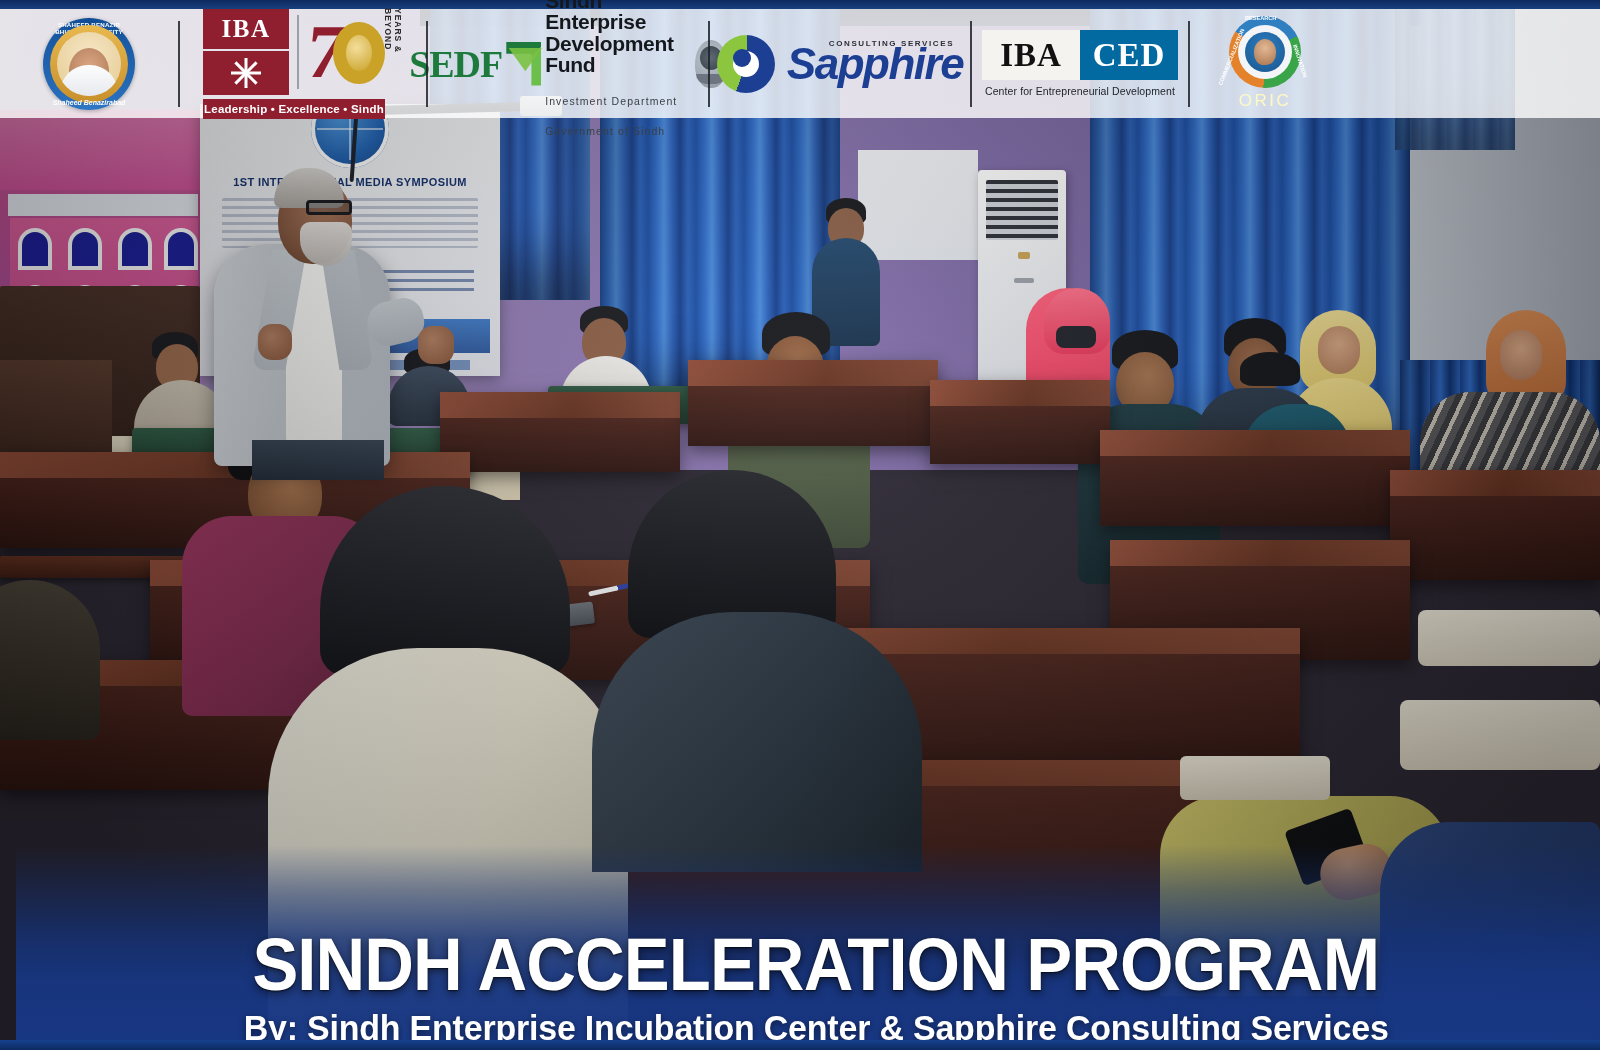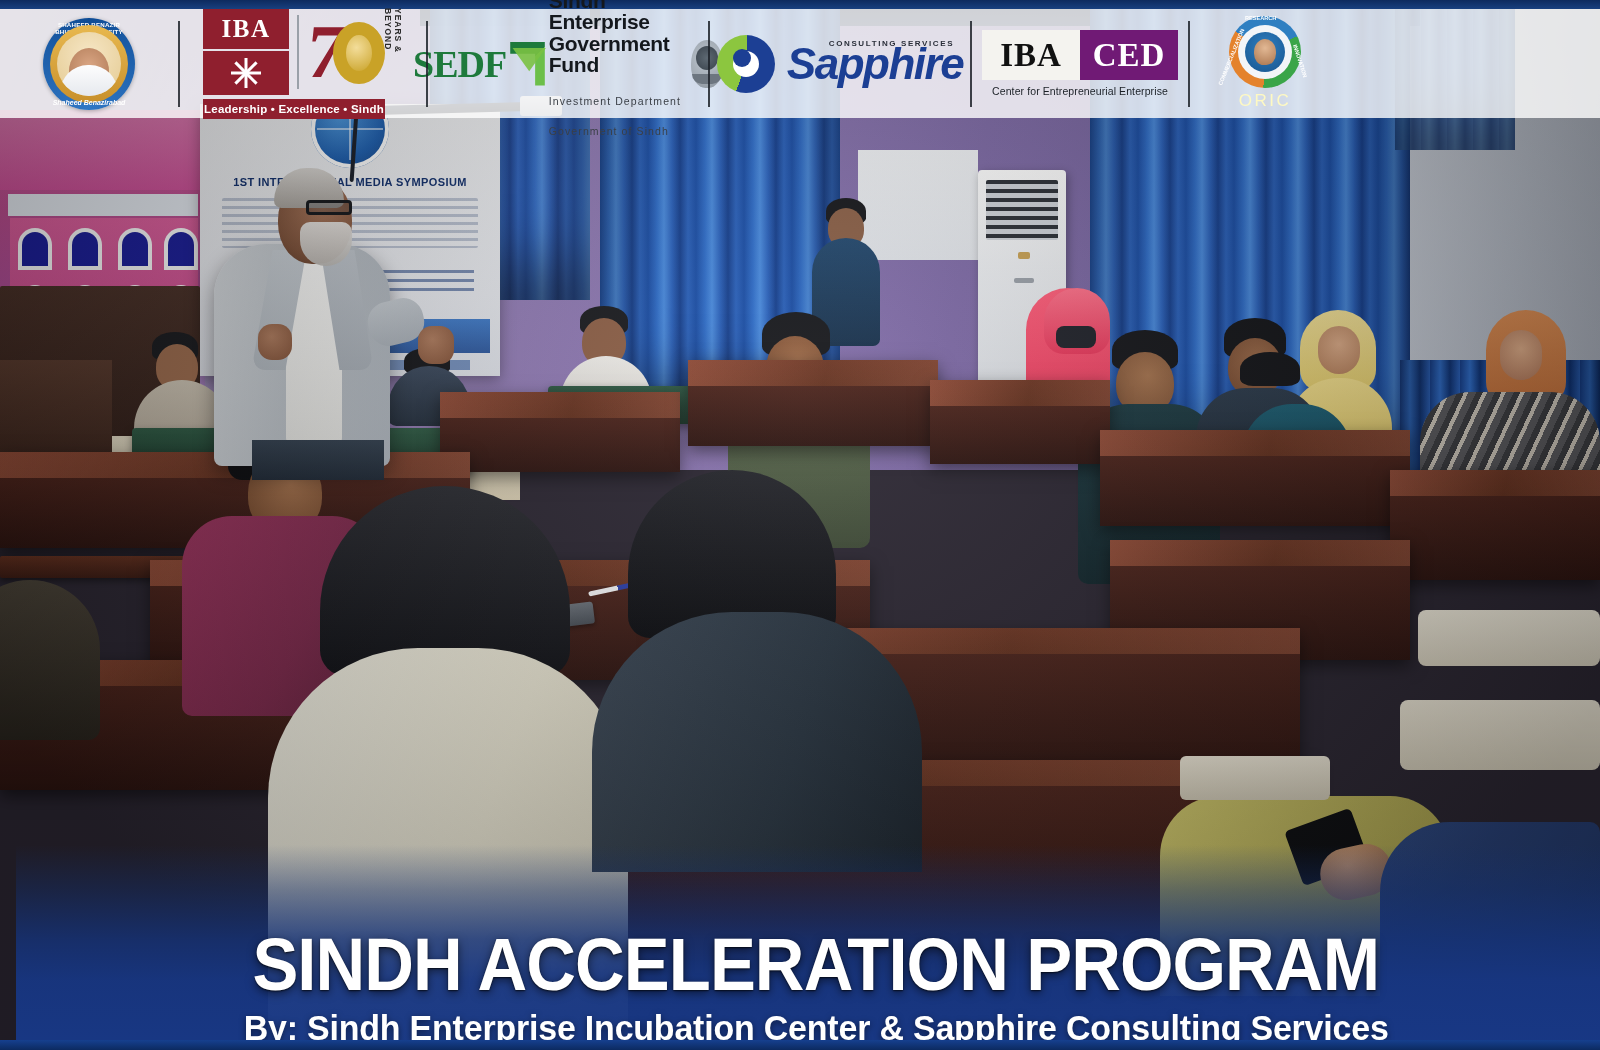--- a/index.html
+++ b/index.html
@@ -267,21 +267,21 @@
               color:#2b2f3a; letter-spacing:1.6px; }
   .sapph-name{ font-size:44px; font-weight:bold; color:#1c3f94; letter-spacing:-1.5px;
               font-style:italic; line-height:44px; }
 
   
   .ced-box { width:196px; }
   .ced-row { display:flex; height:50px; }
   .ced-l { flex:0 0 98px; background:#f4f3ef; color:#111;
            font-family:"Liberation Serif",serif; font-size:33px; font-weight:bold;
            display:flex; align-items:center; justify-content:center; letter-spacing:1px; }
-  .ced-r { flex:1; background:#701a75; color:#fff;
+  .ced-r { flex:1; background:#0369a1; color:#fff;
            font-family:"Liberation Serif",serif; font-size:33px; font-weight:bold;
            display:flex; align-items:center; justify-content:center; letter-spacing:1px; }
   .ced-cap { font-size:10.5px; color:#1b2026; text-align:center; margin-top:5px; letter-spacing:.1px; }
 
   
   .oric { display:flex; flex-direction:column; align-items:center; }
   .oric-wheel { position:relative; width:72px; height:72px; }
   .ow-ring { position:absolute; inset:0; border-radius:50%;
              background:conic-gradient(from -55deg,#2f7fc1 0 33%,#3aa548 33% 66%,#e4822c 66% 100%); }
   .ow-gap  { position:absolute; inset:9px; border-radius:50%; background:#f3f5f8; }
@@ -588,21 +588,21 @@
 
     <div class="lg-slot" style="width:280px">
       <div class="sedf">
         <div class="sedf-word">SEDF</div>
         <div class="sedf-arrow">
           <div class="a1"></div>
             <div class="a2"></div>
         </div>
         <div class="sedf-txt">
           <div class="sedf-t1">Sindh Enterprise</div>
-          <div class="sedf-t1">Government Fund</div>
+          <div class="sedf-t1">Development Fund</div>
           <div class="sedf-t2">Investment Department</div>
           <div class="sedf-t2">Government of Sindh</div>
         </div>
         <div class="gov-crest"></div>
       </div>
     </div>
 
     <div class="divider"></div>
 
     <div class="lg-slot" style="width:260px">
@@ -620,21 +620,21 @@
     </div>
 
     <div class="divider"></div>
 
     <div class="lg-slot" style="width:216px">
       <div class="ced-box">
         <div class="ced-row">
           <div class="ced-l">IBA</div>
           <div class="ced-r">CED</div>
         </div>
-        <div class="ced-cap">Center for Entrepreneurial Enterprise</div>
+        <div class="ced-cap">Center for Entrepreneurial Development</div>
       </div>
     </div>
 
     <div class="divider"></div>
 
     <div class="lg-slot" style="width:150px">
       <div class="oric">
         <div class="oric-wheel">
           <div class="ow-ring"></div>
           <div class="ow-gap"></div>

